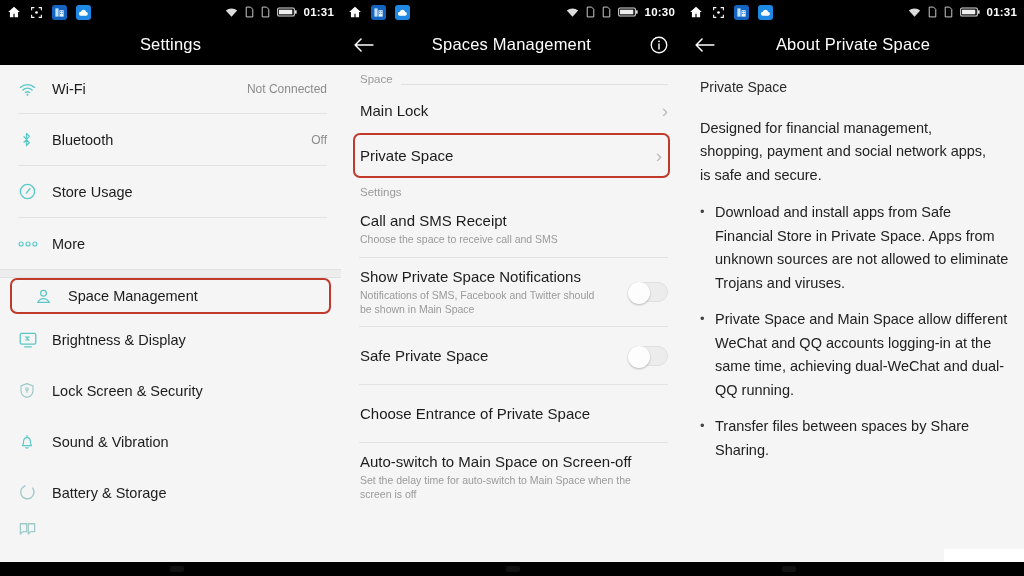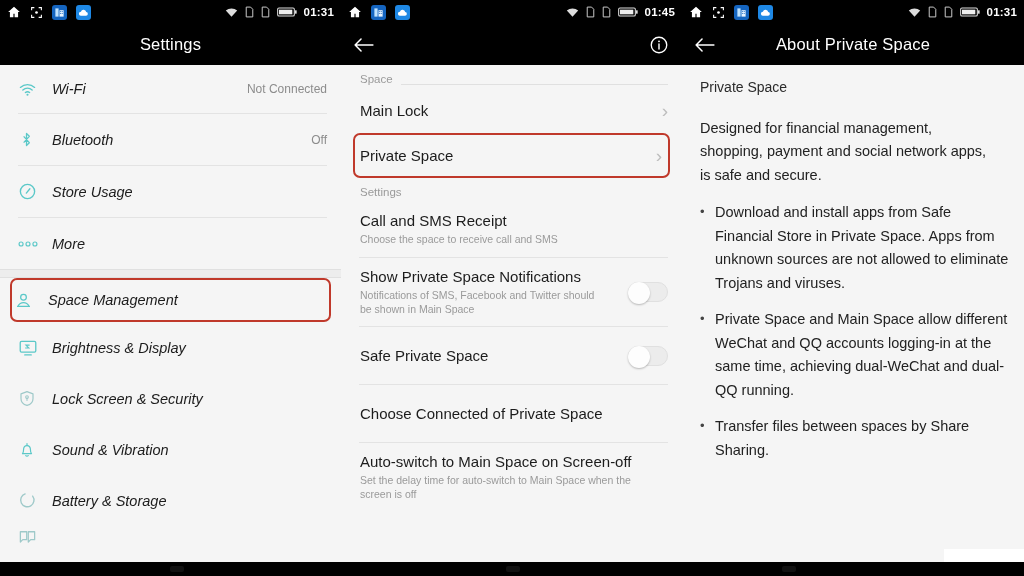--- a/index.html
+++ b/index.html
@@ -41,21 +41,21 @@
 
   
   .content { height: 511px; background: #f5f5f5; position: relative; }
 
   .row {
     display: flex; align-items: center;
     padding: 0 14px 0 18px;
     position: relative;
   }
   .row .ico { width: 34px; flex: 0 0 34px; display: flex; align-items: center; justify-content: flex-start; }
-  .row .lbl { font-size: 14.5px; color: #1c1c1c; font-style: italic; }
+  .row .lbl { font-size: 14.5px; color: #1c1c1c; }
   .row .val { margin-left: auto; font-size: 12px; color: #8c8c8c; }
   .sep { height: 1px; background: #e3e3e3; margin-left: 18px; margin-right: 14px; }
   .block-gap { height: 9px; background: #ededed; border-top: 1px solid #e0e0e0; border-bottom: 1px solid #e0e0e0; }
 
   
   .p1 .row { height: 51px; }
   .p1 .row .lbl { font-size: 14.5px; }
 
   .hl-wrap { position: relative; margin: 0 10px; }
   .hl-box {
@@ -209,21 +209,21 @@
               <circle cx="22" cy="5" r="2.6" fill="none" stroke="#5bc8c8" stroke-width="1.5"></circle>
             </svg>
         </span>
         <span class="lbl">More</span>
         <span class="val"></span>
       </div>
 
       <div class="block-gap"></div>
 
       <div class="hl-wrap">
-        <div class="row" style="height:44px; padding-left:4px">
+        <div class="row" style="height:36px; padding-left:24px">
           <span class="ico">
             <svg width="19" height="19" viewBox="0 0 24 24">
                 <circle cx="12" cy="8" r="3.6" fill="none" stroke="#5bc8c8" stroke-width="1.6"></circle>
                 <path fill="none" stroke="#5bc8c8" stroke-width="1.6" stroke-linecap="round" d="M5 19c1.6-3 4-4.4 7-4.4S17.4 16 19 19M4.5 19.5h15"></path>
               </svg>
           </span>
           <span class="lbl">Space Management</span>
         </div>
         <div class="hl-box"></div>
       </div>
@@ -312,30 +312,31 @@
             <path fill="none" stroke="#ccc" stroke-width="1.8" d="M2 2h8l4 4v14H2z"></path>
           </svg>
         <svg class="sb-ico" width="9" height="12" viewBox="0 0 16 22">
             <path fill="none" stroke="#ccc" stroke-width="1.8" d="M2 2h8l4 4v14H2z"></path>
           </svg>
         <svg class="sb-ico" width="20" height="10" viewBox="0 0 30 14">
             <rect x="1" y="1" width="25" height="12" rx="2" fill="none" stroke="#ddd" stroke-width="1.6"></rect>
             <rect x="3" y="3.5" width="20" height="7" fill="#eee"></rect>
             <rect x="27" y="4.5" width="2.5" height="5" fill="#ddd"></rect>
           </svg>
-        <span class="sb-time">01:45</span>
+        <span class="sb-time">10:30</span>
       </div>
     </div>
 
     <div class="titlebar">
       <span class="tb-btn">
         <svg width="22" height="18" viewBox="0 0 26 20">
             <path fill="none" stroke="#fff" stroke-width="1.8" stroke-linecap="round" stroke-linejoin="round" d="M9.5 3 2.5 10l7 7M2.5 10h21"></path>
           </svg>
       </span>
+      <span class="title">Spaces Management</span>
       <span class="tb-btn tb-spacer">
         <svg width="20" height="20" viewBox="0 0 24 24">
             <circle cx="12" cy="12" r="9.3" fill="none" stroke="#fff" stroke-width="1.6"></circle>
             <circle cx="12" cy="7.6" r="1.1" fill="#fff"></circle>
             <path fill="none" stroke="#fff" stroke-width="1.7" stroke-linecap="round" d="M12 10.8v6"></path>
           </svg>
       </span>
     </div>
 
     <div class="content">
@@ -390,21 +391,21 @@
           <div class="t1">Safe Private Space</div>
         </span>
         <span class="toggle">
             <span class="knob"></span>
           </span>
       </div>
       <div class="sep"></div>
 
       <div class="row2" style="min-height:57px">
         <span class="txt">
-          <div class="t1">Choose Connected of Private Space</div>
+          <div class="t1">Choose Entrance of Private Space</div>
         </span>
       </div>
       <div class="sep"></div>
 
       <div class="row2" style="min-height:60px; align-items:flex-start; padding-top:10px">
         <span class="txt">
           <div class="t1">Auto-switch to Main Space on Screen-off</div>
           <div class="t2" style="max-width:290px">Set the delay time for auto-switch to Main Space when the screen is off</div>
         </span>
       </div>

